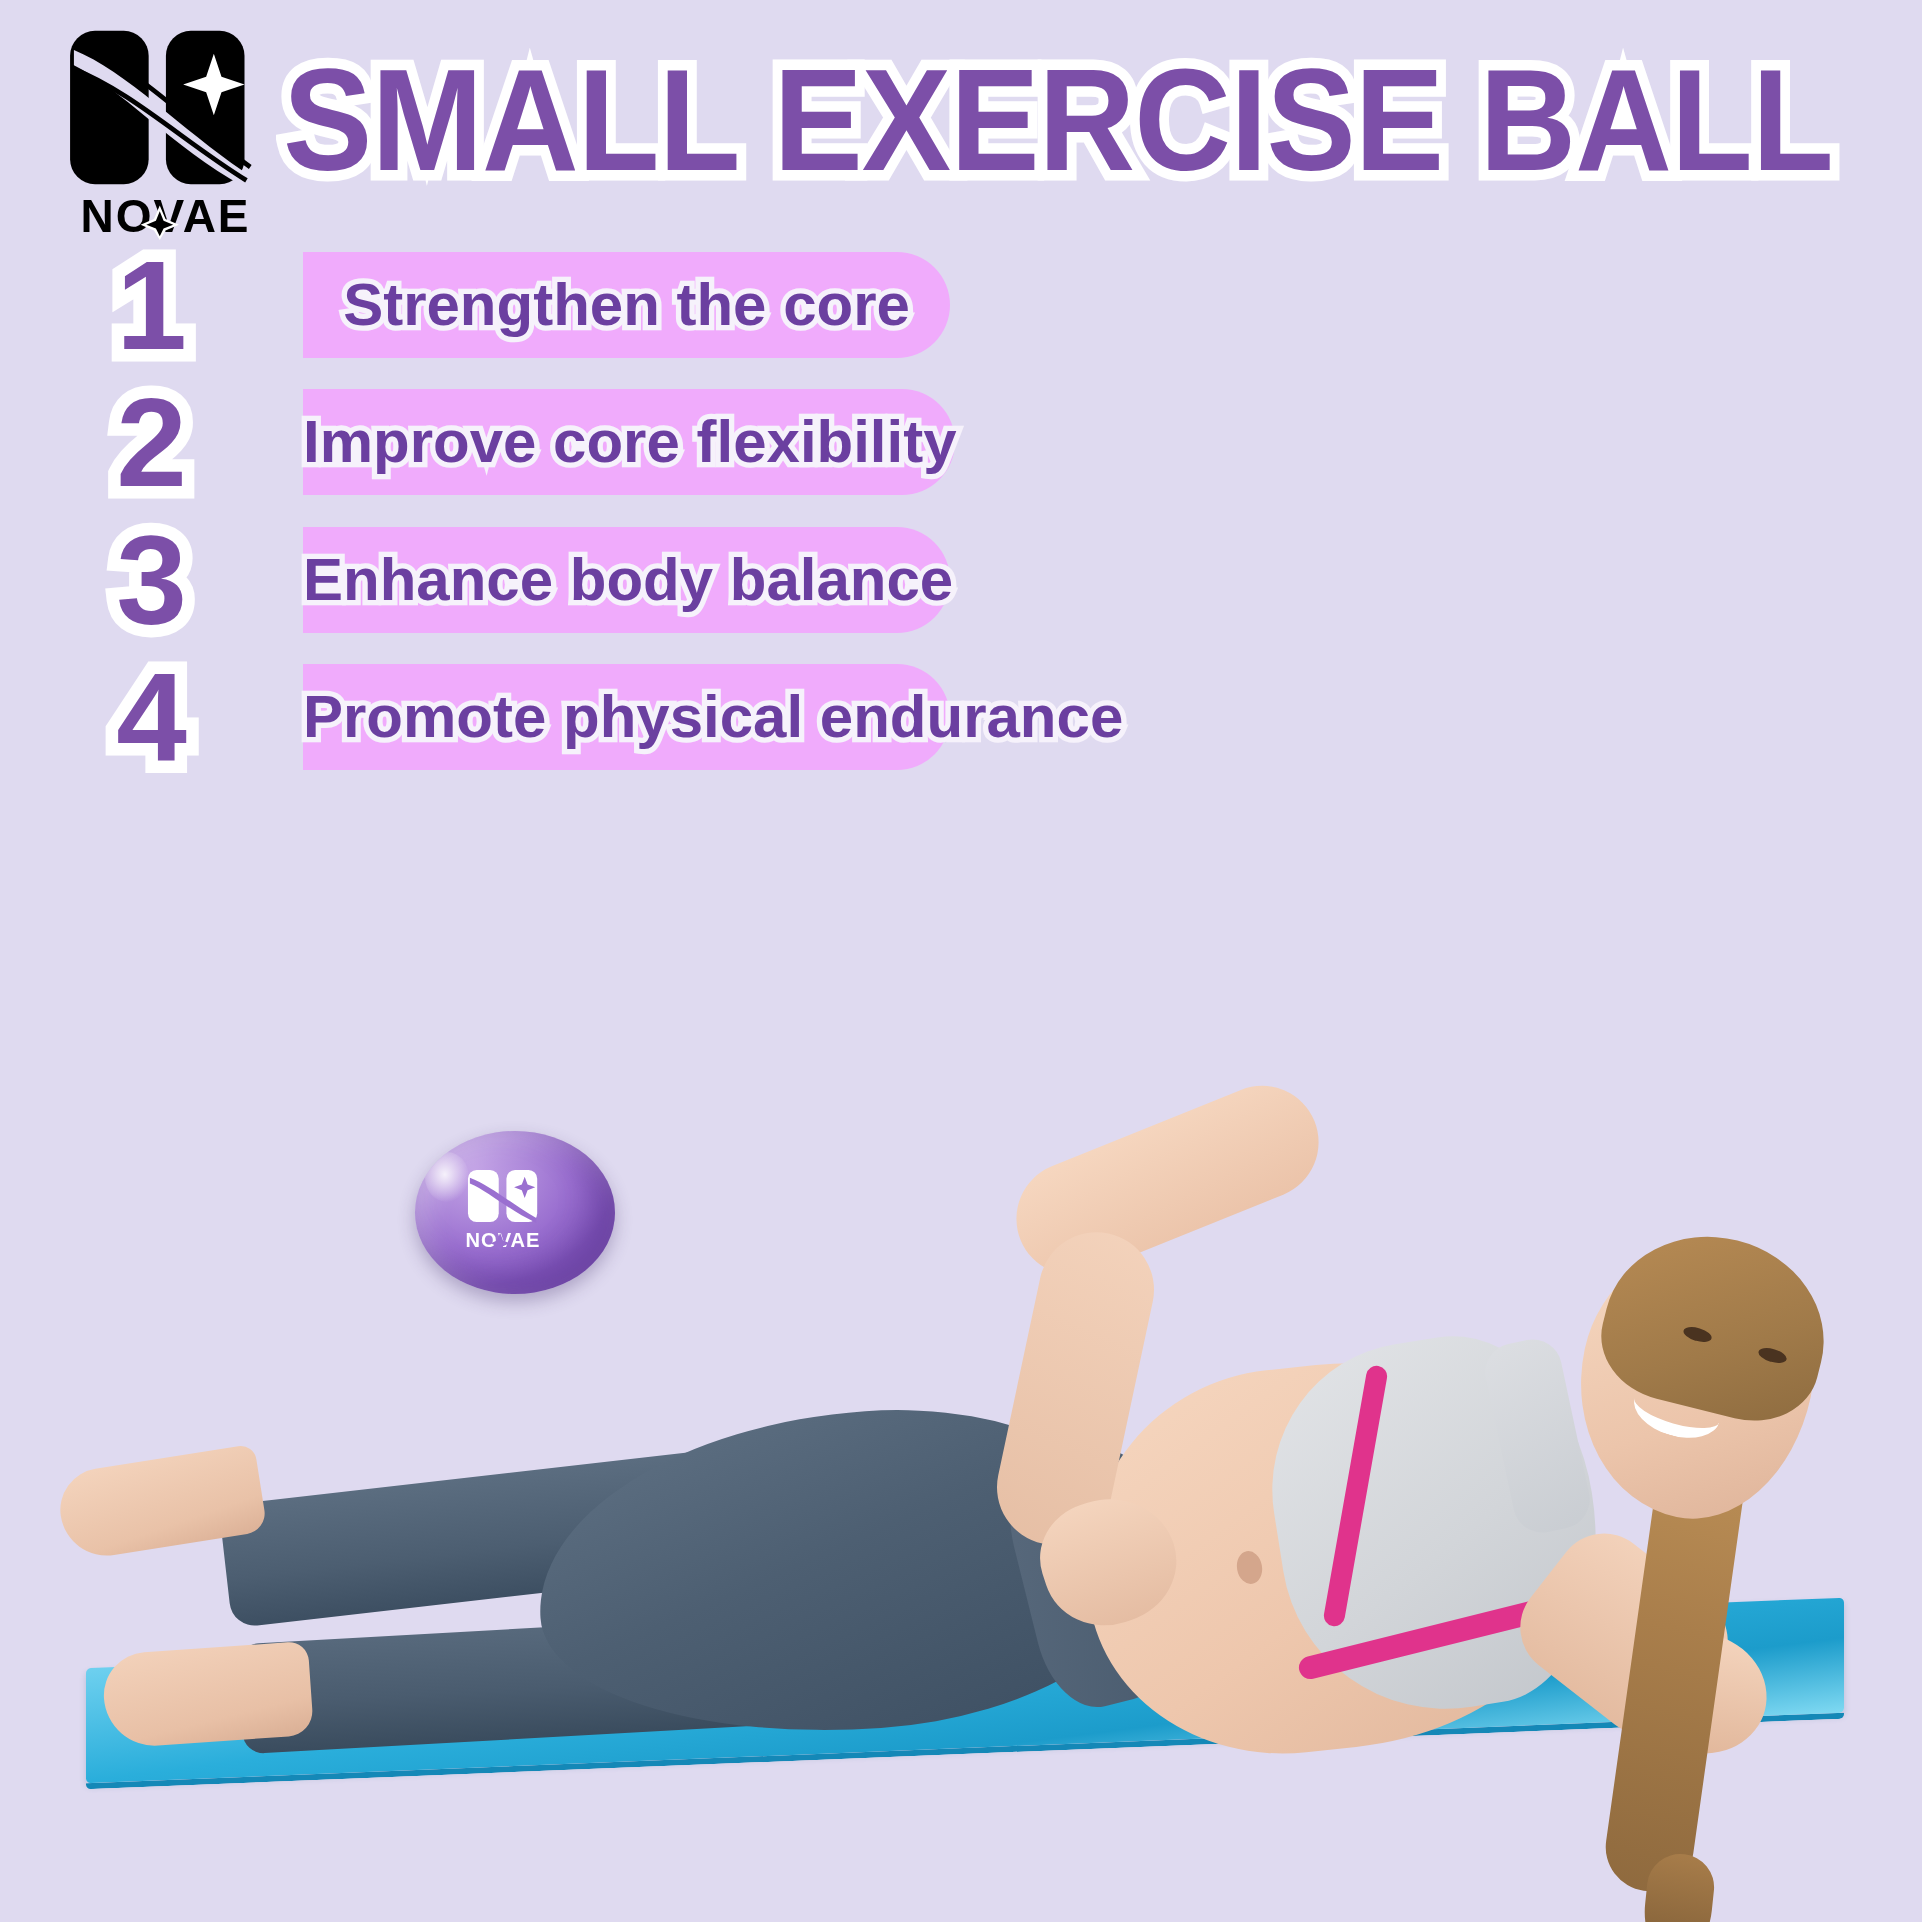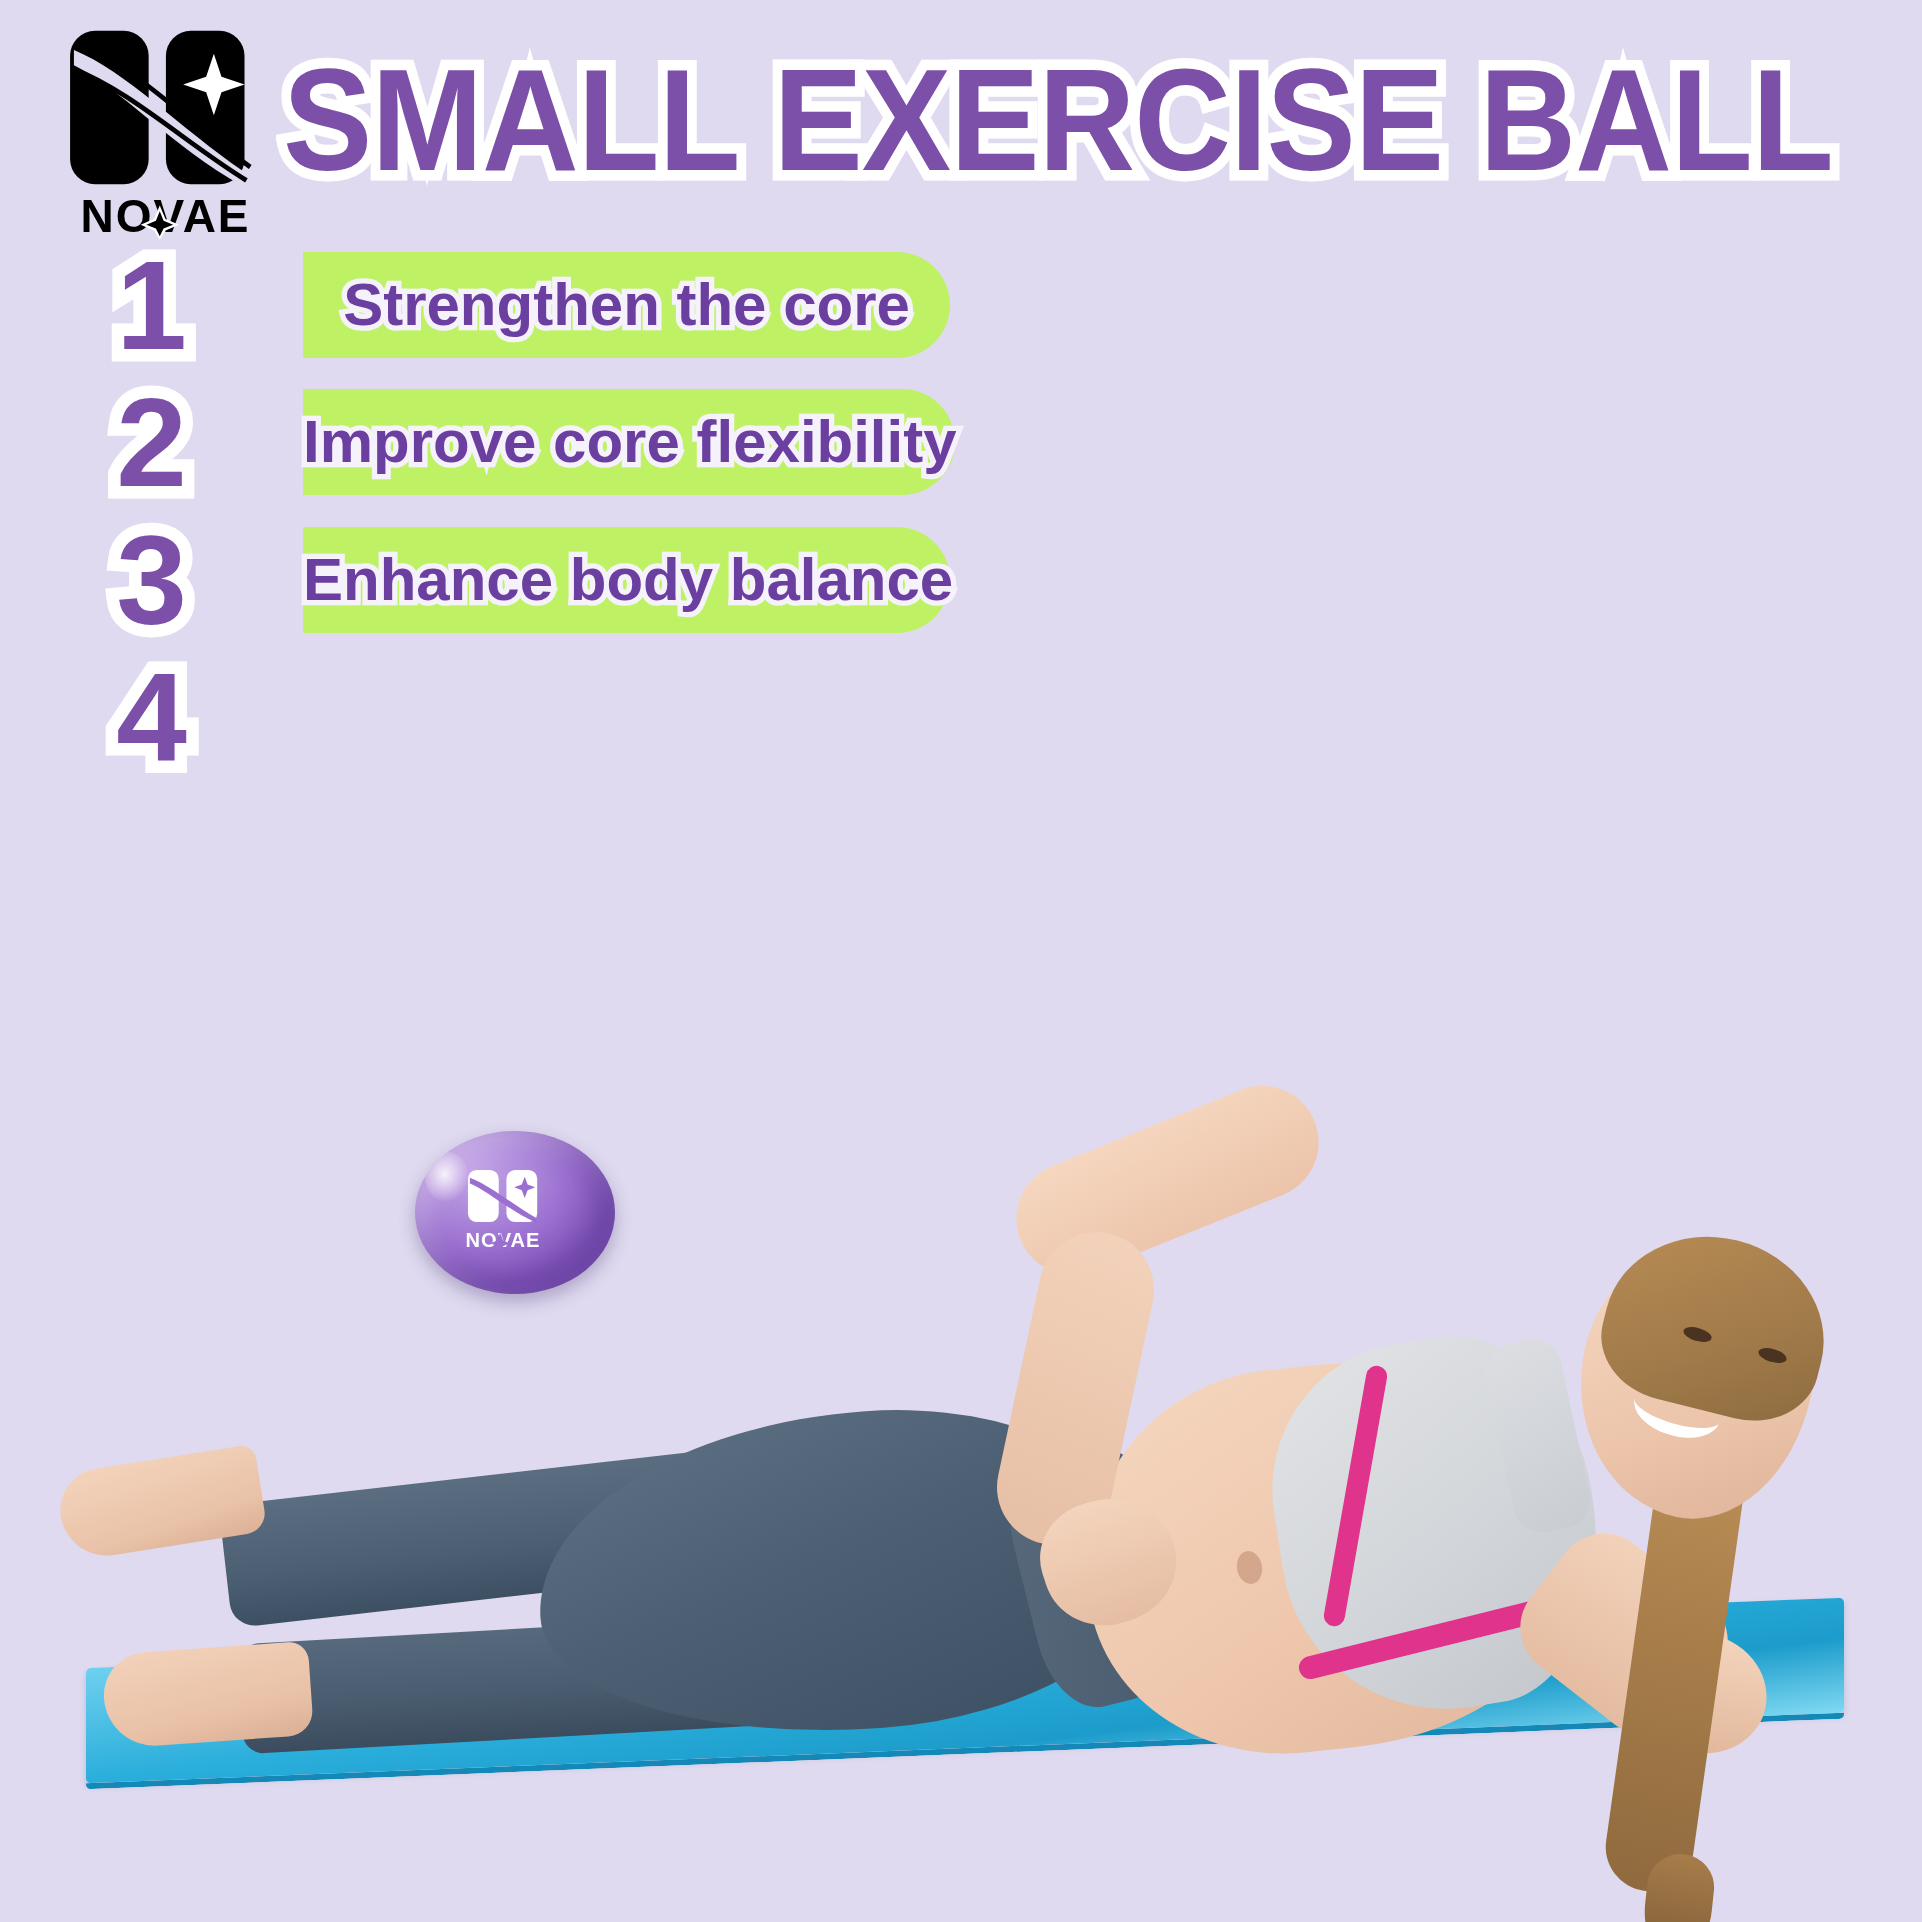--- a/index.html
+++ b/index.html
@@ -103,21 +103,21 @@
     color: #7c4fa8;
     -webkit-text-stroke: 25px #ffffff;
     paint-order: stroke fill;
   }
 
   .benefit-pill {
     position: absolute;
     left: 303px;
     top: 0px;
     height: 106px;
-    background: #bef264;
+    background: #f0abfc;
     border-radius: 0 58px 58px 0;
   }
   .benefit-row.r0 .benefit-pill { width: 647px; }
   .benefit-row.r1 .benefit-pill { width: 652px; }
   .benefit-row.r2 .benefit-pill { width: 647px; }
   .benefit-row.r3 .benefit-pill { width: 647px; }
 
   .benefit-text {
     position: absolute;
     left: 0;
@@ -500,20 +500,23 @@
 
     <div class="benefit-row r2">
       <div class="benefit-number">3</div>
       <div class="benefit-pill">
         <div class="benefit-text">Enhance body balance</div>
       </div>
     </div>
 
     <div class="benefit-row r3">
       <div class="benefit-number">4</div>
+      <div class="benefit-pill">
+        <div class="benefit-text">Promote physical endurance</div>
+      </div>
     </div>
 
   </div>
 
   <div id="photo">
 
     <div id="yoga-mat"></div>
     <div id="yoga-mat-edge"></div>
 
     <div id="figure">

